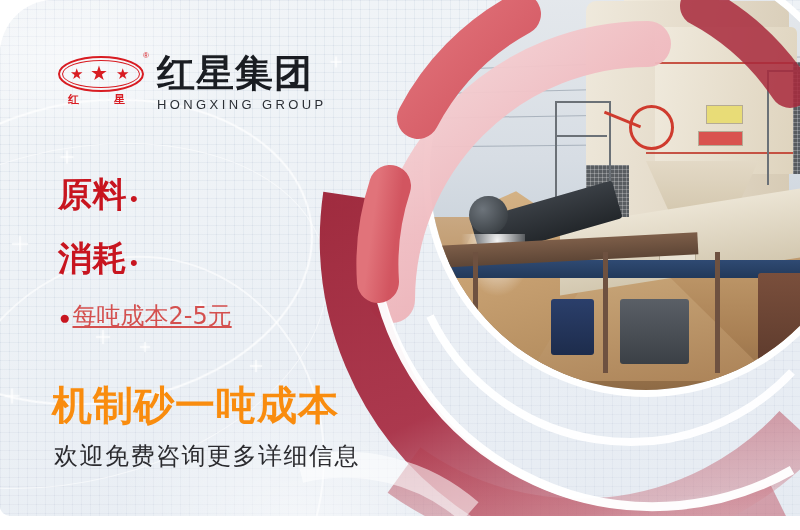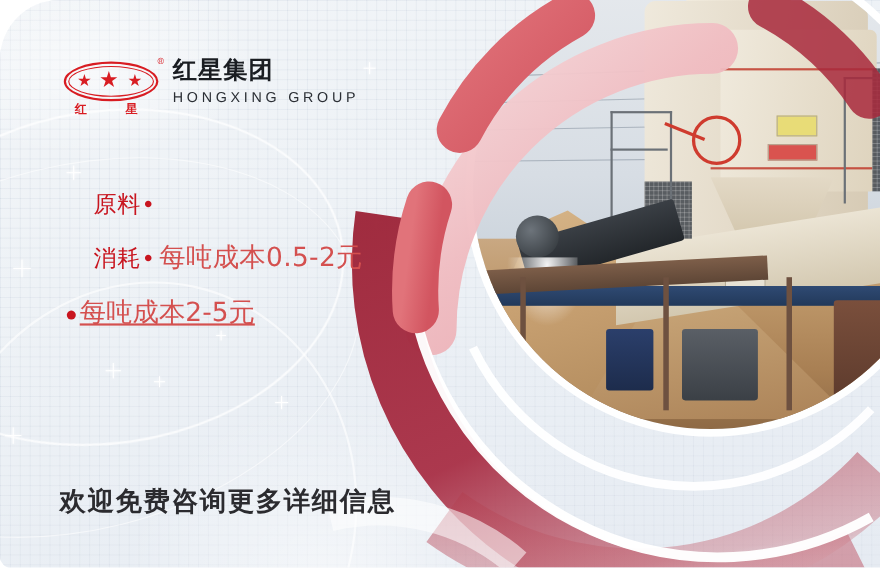--- a/index.html
+++ b/index.html
@@ -174,54 +174,53 @@
   .star{position:absolute;color:#d81c22;line-height:1;}
   .star.s1{left:12px;top:14px;font-size:15px;}
   .star.s2{left:32px;top:11px;font-size:20px;}
   .star.s3{left:58px;top:14px;font-size:15px;}
   .reg{position:absolute;right:-3px;top:-1px;font-size:8px;color:#d81c22;}
   .mark-cn{position:absolute;top:40px;font-size:11px;color:#d81c22;font-weight:bold;}
   .mark-cn.c1{left:10px;}
   .mark-cn.c2{left:56px;}
   .logo-text{padding-top:2px;}
   .logo-cn{
-    font-size:22px;font-weight:bold;color:#1a1d22;letter-spacing:1px;line-height:1;
+    font-size:38px;font-weight:bold;color:#1a1d22;letter-spacing:1px;line-height:1;
     font-family:"DejaVu Sans","Liberation Sans",sans-serif;
   }
   .logo-en{
     margin-top:5px;font-size:13px;font-weight:normal;color:#2b2f35;
     letter-spacing:3.4px;font-family:"Liberation Sans",sans-serif;
   }
 
   
   .cost-list{position:absolute;left:58px;top:172px;}
   .cost-row{display:flex;align-items:baseline;margin-bottom:18px;}
   .cost-label{
-    font-size:21px;font-weight:normal;color:#c8151f;letter-spacing:.5px;
-    font-family:"DejaVu Sans","Liberation Sans",sans-serif;
-    margin-left:27px;
+    font-size:34px;font-weight:bold;color:#c8151f;letter-spacing:.5px;
+    font-family:"DejaVu Sans","Liberation Sans",sans-serif;
   }
   .cost-dot{color:#c8151f;font-size:22px;line-height:1;margin:0 6px 0 3px;}
   .cost-text{
     font-size:24px;color:#d4504f;letter-spacing:.3px;
     font-family:"DejaVu Sans","Liberation Sans",sans-serif;
   }
   .cost-row.tight .cost-dot{margin:0 2px 0 1px;font-size:19px;}
   .cost-row.tight .cost-text{letter-spacing:0;text-decoration:underline;}
 
   
   .headline{
     position:absolute;left:52px;top:378px;
     font-size:40px;font-weight:bold;color:#f98c0e;letter-spacing:1px;
     font-family:"DejaVu Sans","Liberation Sans",sans-serif;
     white-space:nowrap;
   }
   .subline{
     position:absolute;left:54px;top:440px;
-    font-size:24px;font-weight:bold;color:#2b2b2f;letter-spacing:1.5px;
+    font-size:24px;font-weight:normal;color:#2b2b2f;letter-spacing:1.5px;
     font-family:"DejaVu Sans","Liberation Sans",sans-serif;
     white-space:nowrap;
   }
 </style>
 </head>
 <body>
 
 <div id="banner">
 
   <div class="card">
@@ -356,27 +355,27 @@
       <div class="cost-list">
 
         <div class="cost-row">
           <span class="cost-label">原料</span>
           <span class="cost-dot">•</span>
         </div>
 
         <div class="cost-row">
           <span class="cost-label">消耗</span>
           <span class="cost-dot">•</span>
-          <span class="cost-text">每吨成本0.5-2元</span>
         </div>
 
         <div class="cost-row tight">
           <span class="cost-dot">●</span>
           <span class="cost-text">每吨成本2-5元</span>
         </div>
 
       </div>
 
+      <div class="headline">机制砂一吨成本</div>
       <div class="subline">欢迎免费咨询更多详细信息</div>
 
     </div>
   </div>
 </div>
 
 </body></html>

